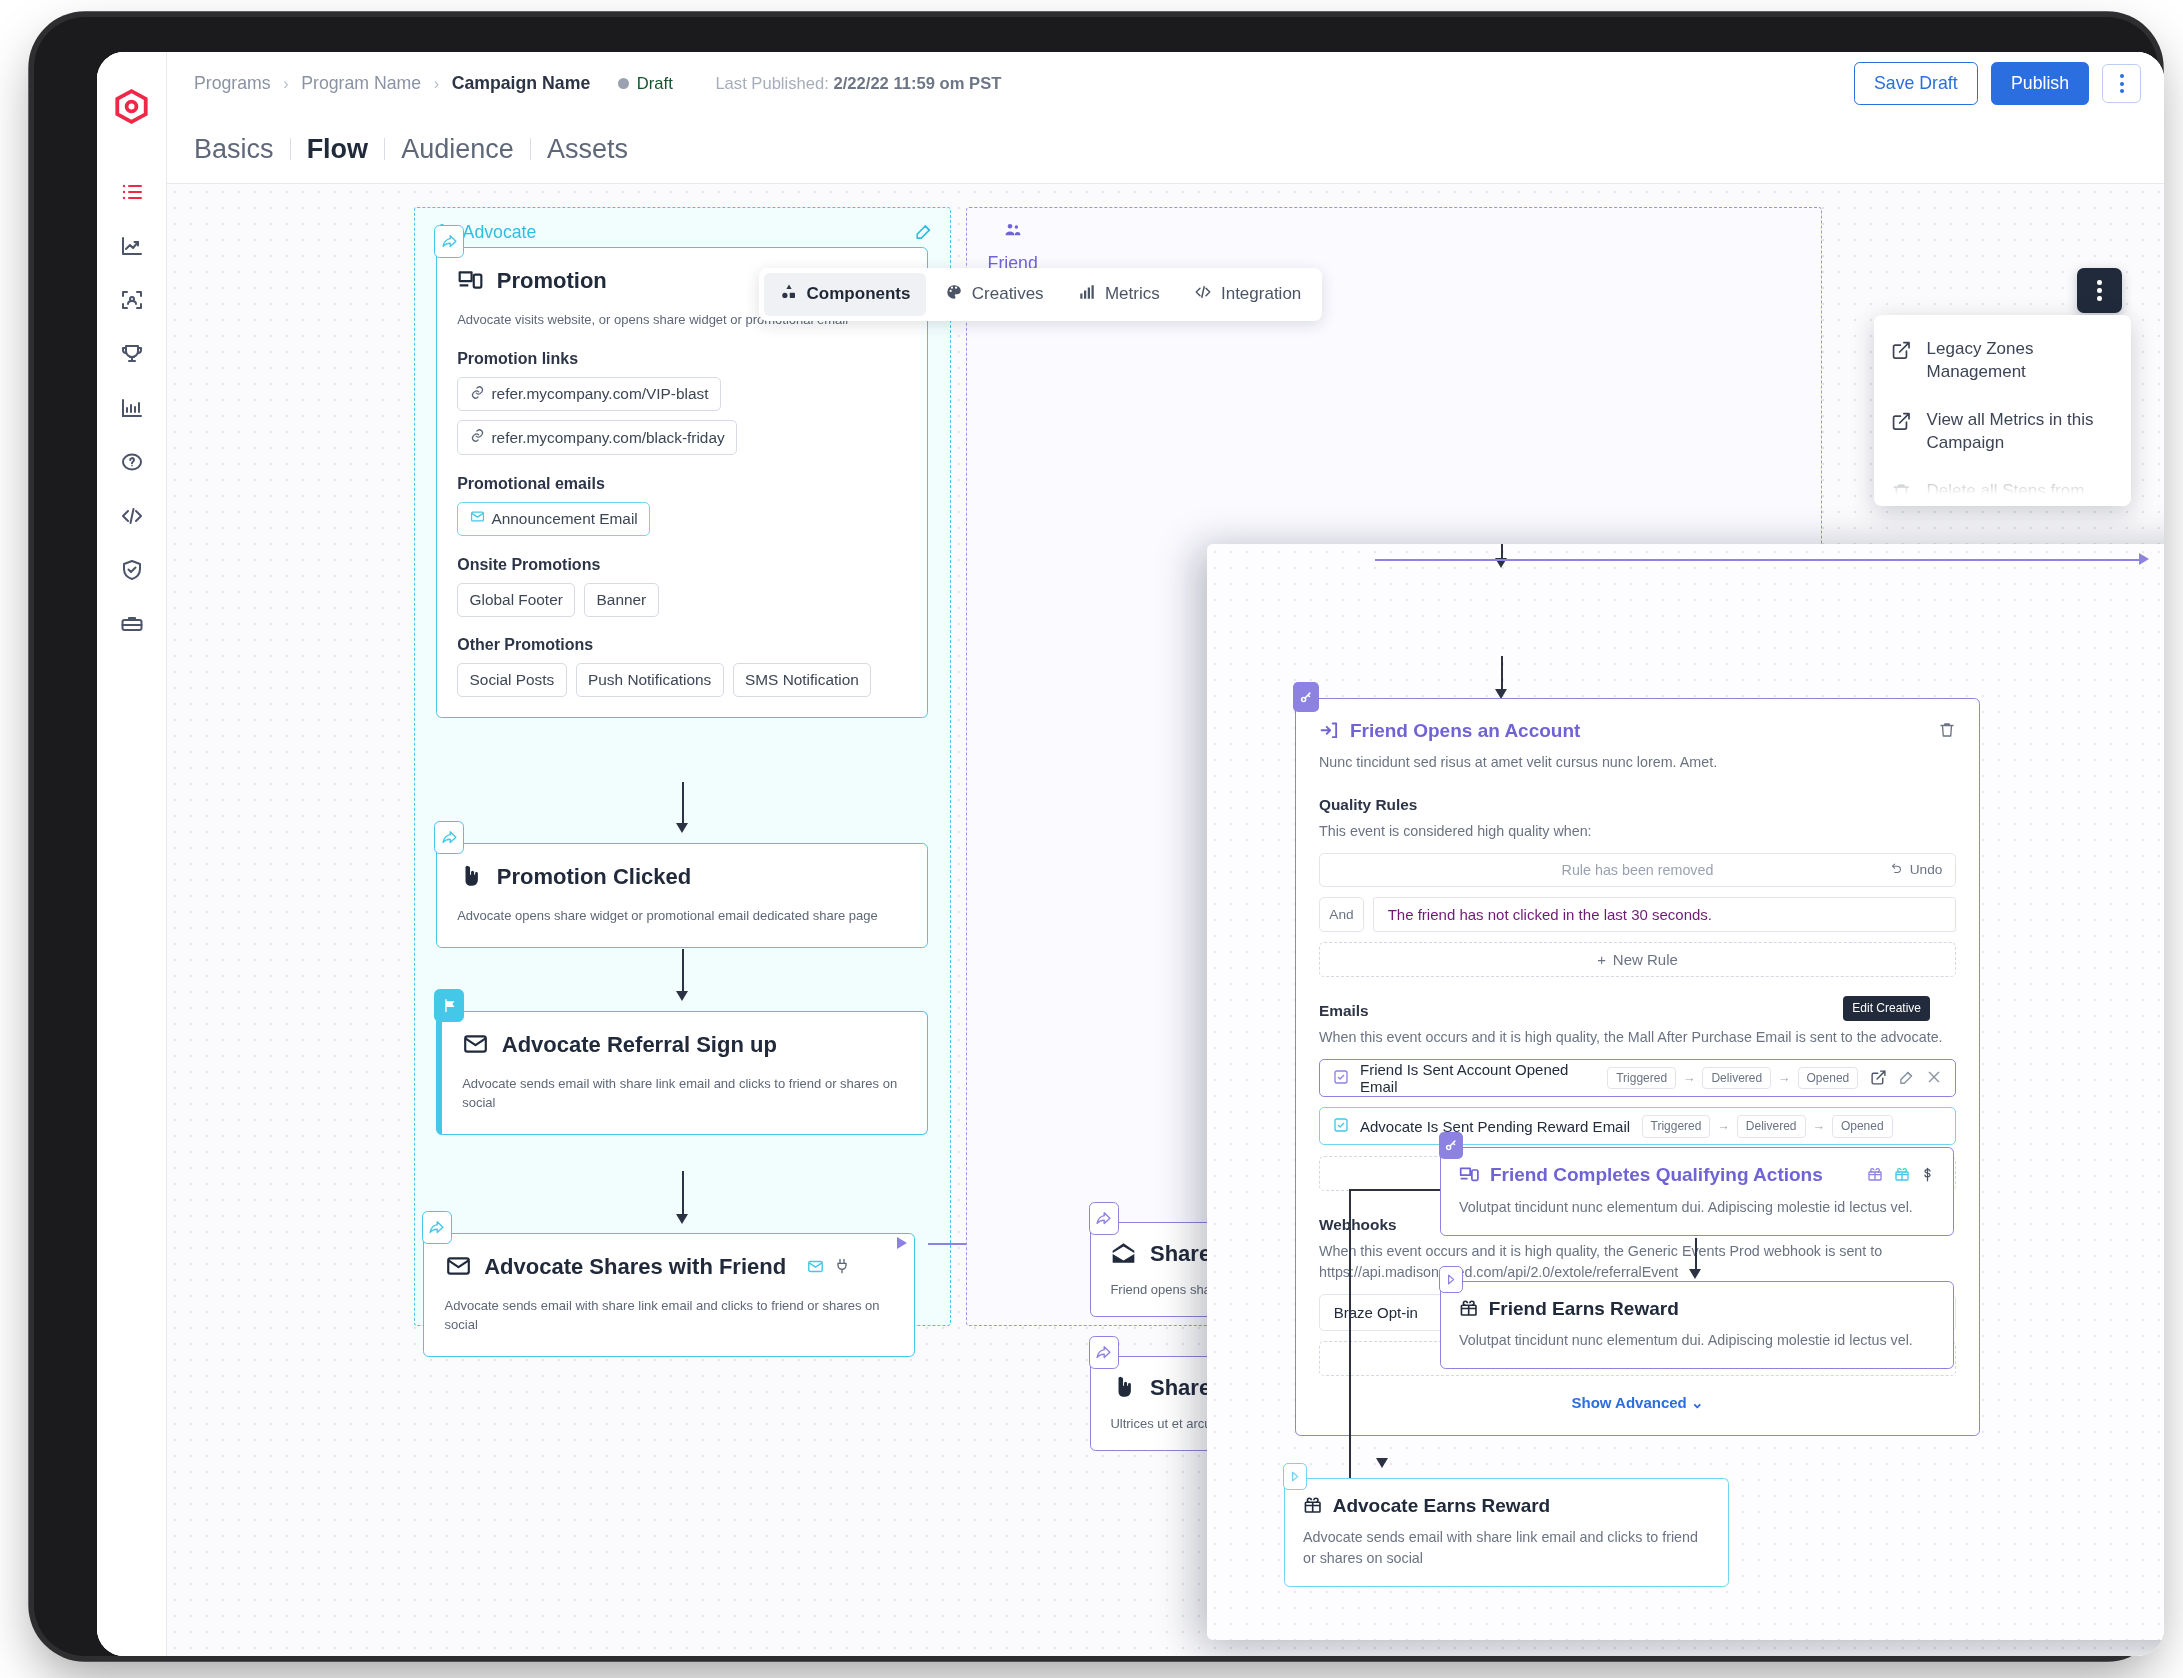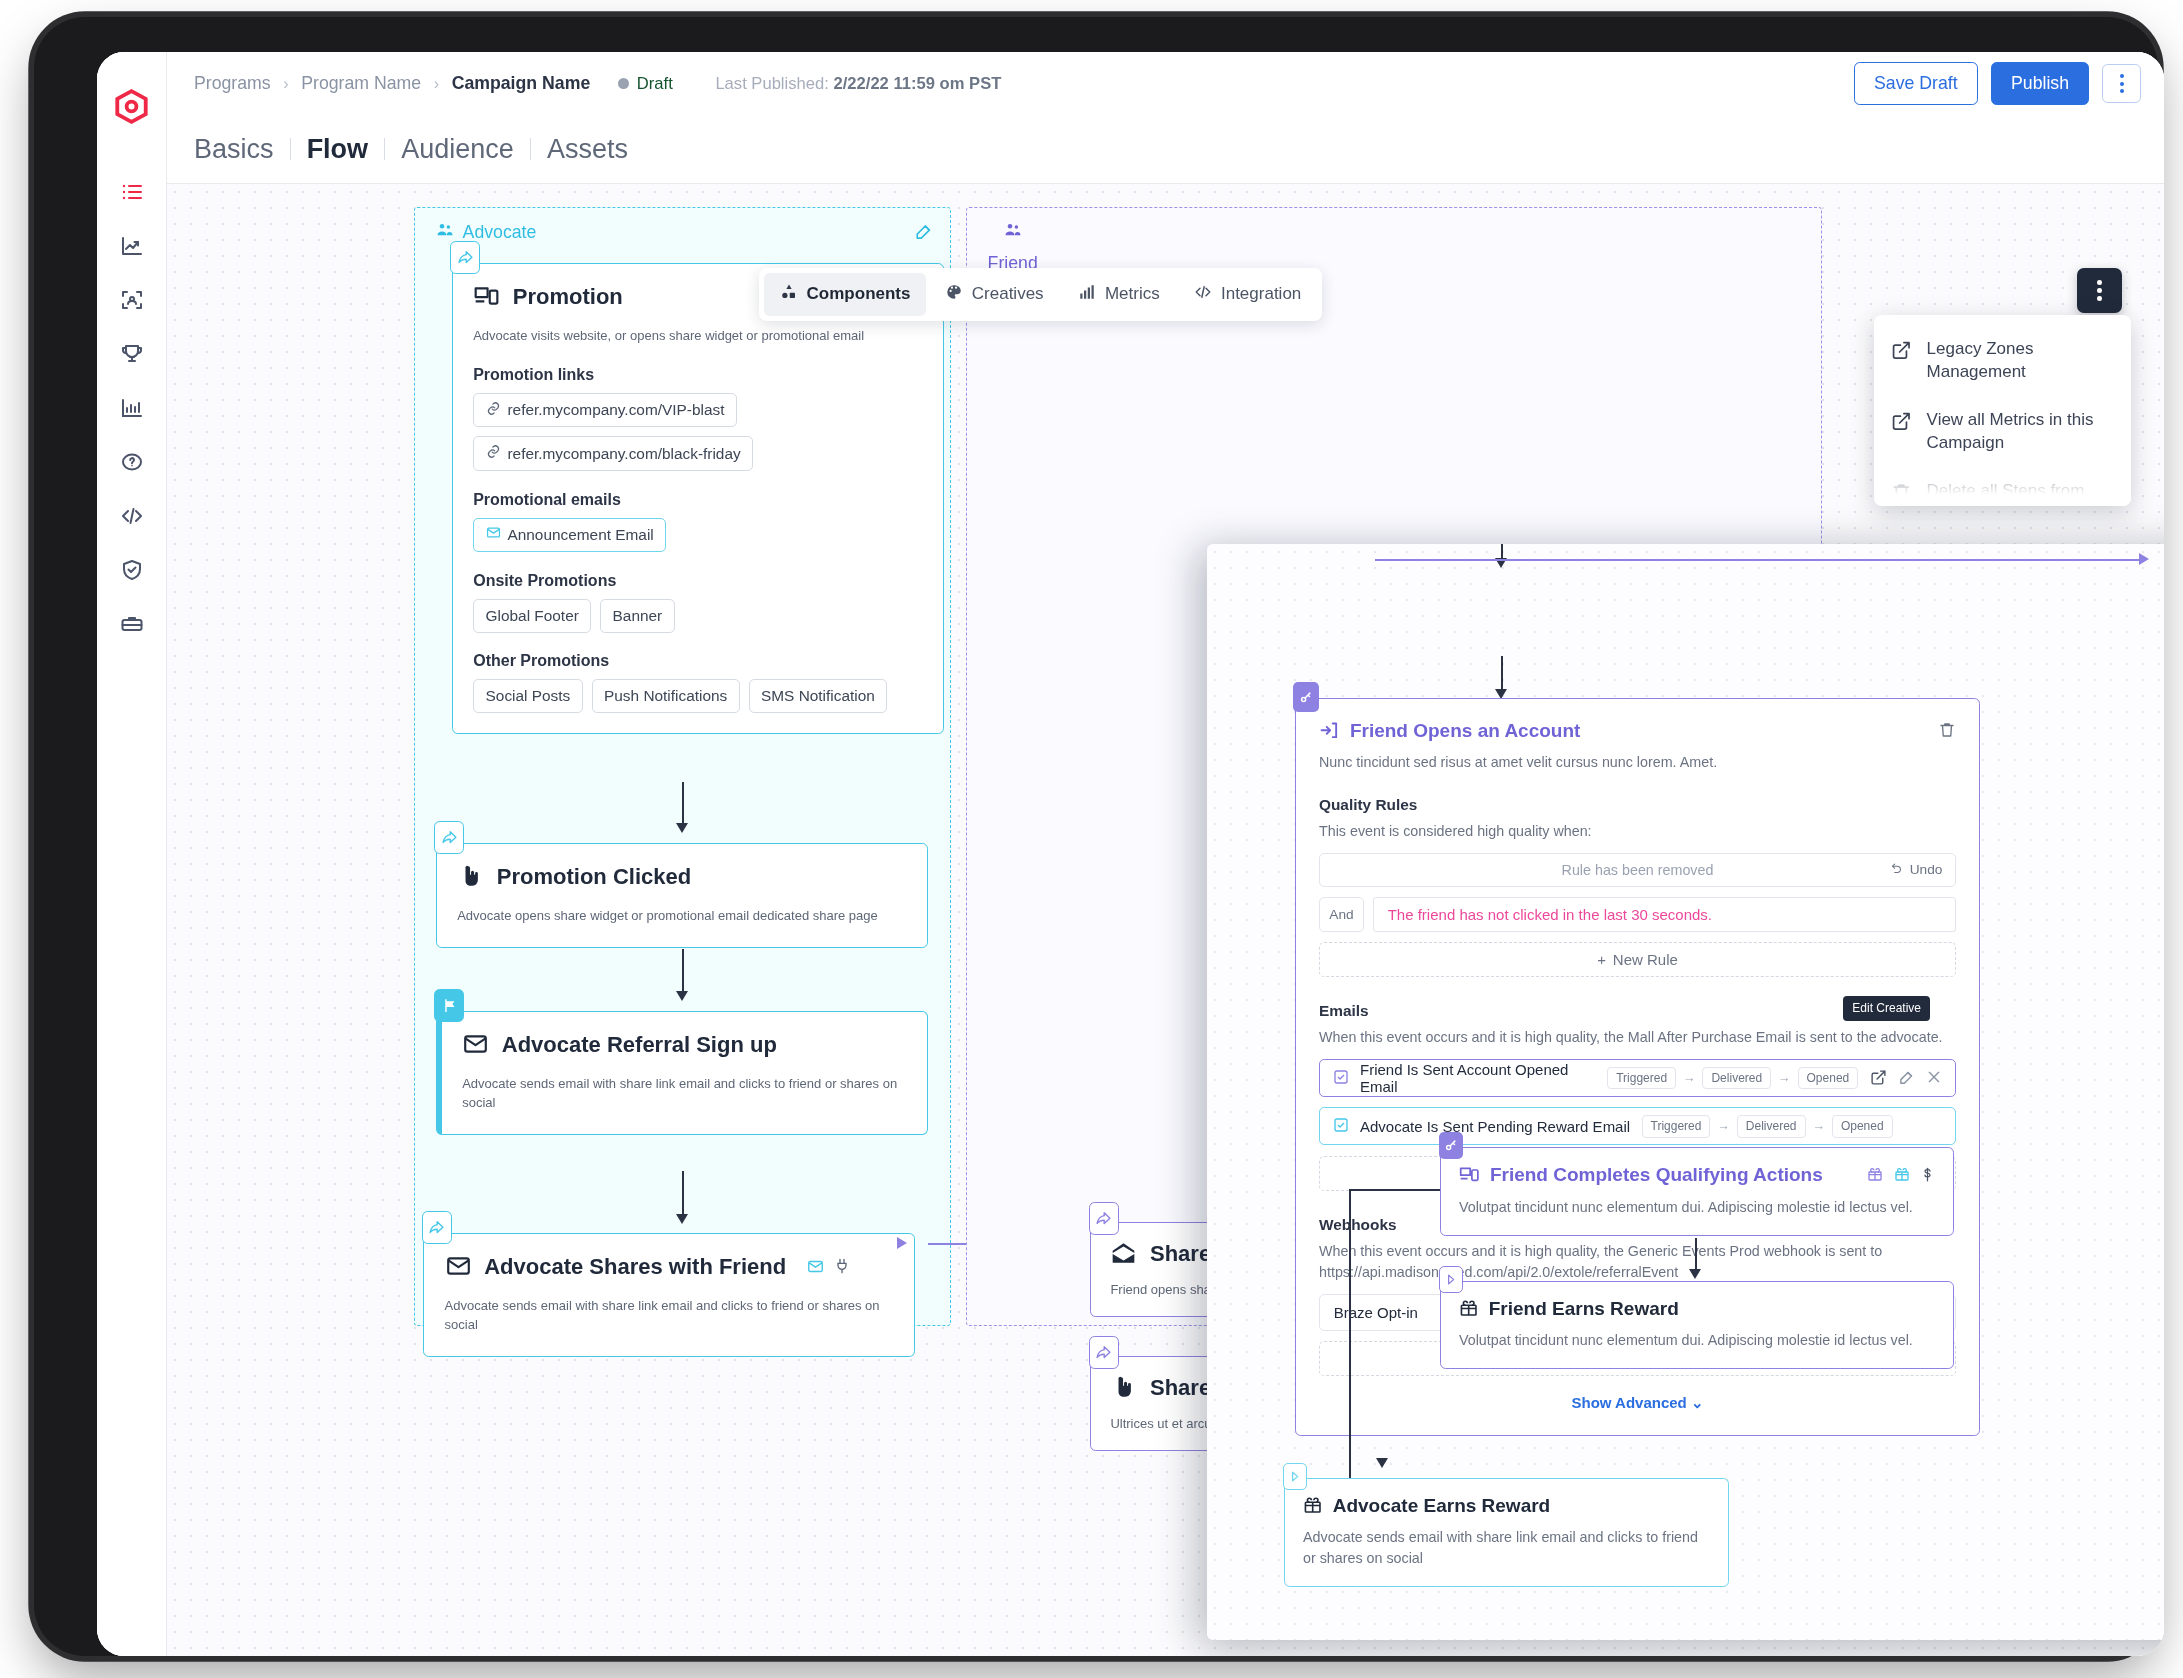--- a/index.html
+++ b/index.html
@@ -257,21 +257,21 @@
     font-size: 13.7px; color: #6b7383; cursor: pointer;
   }
   .and-pill {
     width: 45px; height: 35px; border: 1.1px solid #e2e5eb; border-radius: 5.1px;
     display: flex; align-items: center; justify-content: center;
     font-size: 13.7px; color: #6b7383; background: #fff;
   }
   .rule-box {
     flex: 1; border: 1.1px solid #e2e5eb; border-radius: 3px; height: 35px;
     display: flex; align-items: center; padding: 0 13.7px;
-    font-size: 15px; color: #ec4899; background: #fff;
+    font-size: 15px; color: #701a75; background: #fff;
   }
   .dashed-add {
     margin-top: 10.3px; border: 1.1px dashed #d4d8e0; border-radius: 5.1px; height: 35px;
     display: flex; align-items: center; justify-content: center; gap: 6.9px;
     font-size: 15px; color: #6b7383; cursor: pointer; background: #fff;
   }
   .email-row {
     margin-top: 10.3px; border: 1.1px solid #8d82e2; border-radius: 5.1px; height: 38px;
     display: flex; align-items: center; padding: 0 12.6px; gap: 11.4px; background: #fff;
   }
@@ -509,21 +509,21 @@
         </span>
         <span>Advocate</span>
       </div>
       <div class="lane-edit">
         <svg width="19.4" height="19.4" viewBox="0 0 24 24" fill="none" stroke="#2fbde2" stroke-width="2" stroke-linecap="round" stroke-linejoin="round">
                 <path d="M4 20h5l10-10-5-5L4 15z"></path>
                 <path d="M14 5l5 5"></path>
               </svg>
       </div>
 
-      <div class="node" style="left:20.6px; top:55px; width:492px;margin-left:16px;">
+      <div class="node" style="left:20.6px; top:39px; width:492px;">
         <div class="badge">
           <svg viewBox="0 0 24 24" fill="none" stroke="#45c7e8" stroke-width="2" stroke-linecap="round" stroke-linejoin="round">
                   <path d="M13 4v4C7 9 4 13 3 19c2.5-3.5 5.5-4.6 10-4.6V19l8-7.5z"></path>
                 </svg>
         </div>
         <div class="node-head">
           <span class="nh-icon">
             <svg viewBox="0 0 24 24" fill="none" stroke="#212a3b" stroke-width="2" stroke-linejoin="round">
                     <path d="M2 5h11v8H2zM2 17h8"></path>
                     <rect x="15" y="7" width="7" height="12" rx="1.4"></rect>

